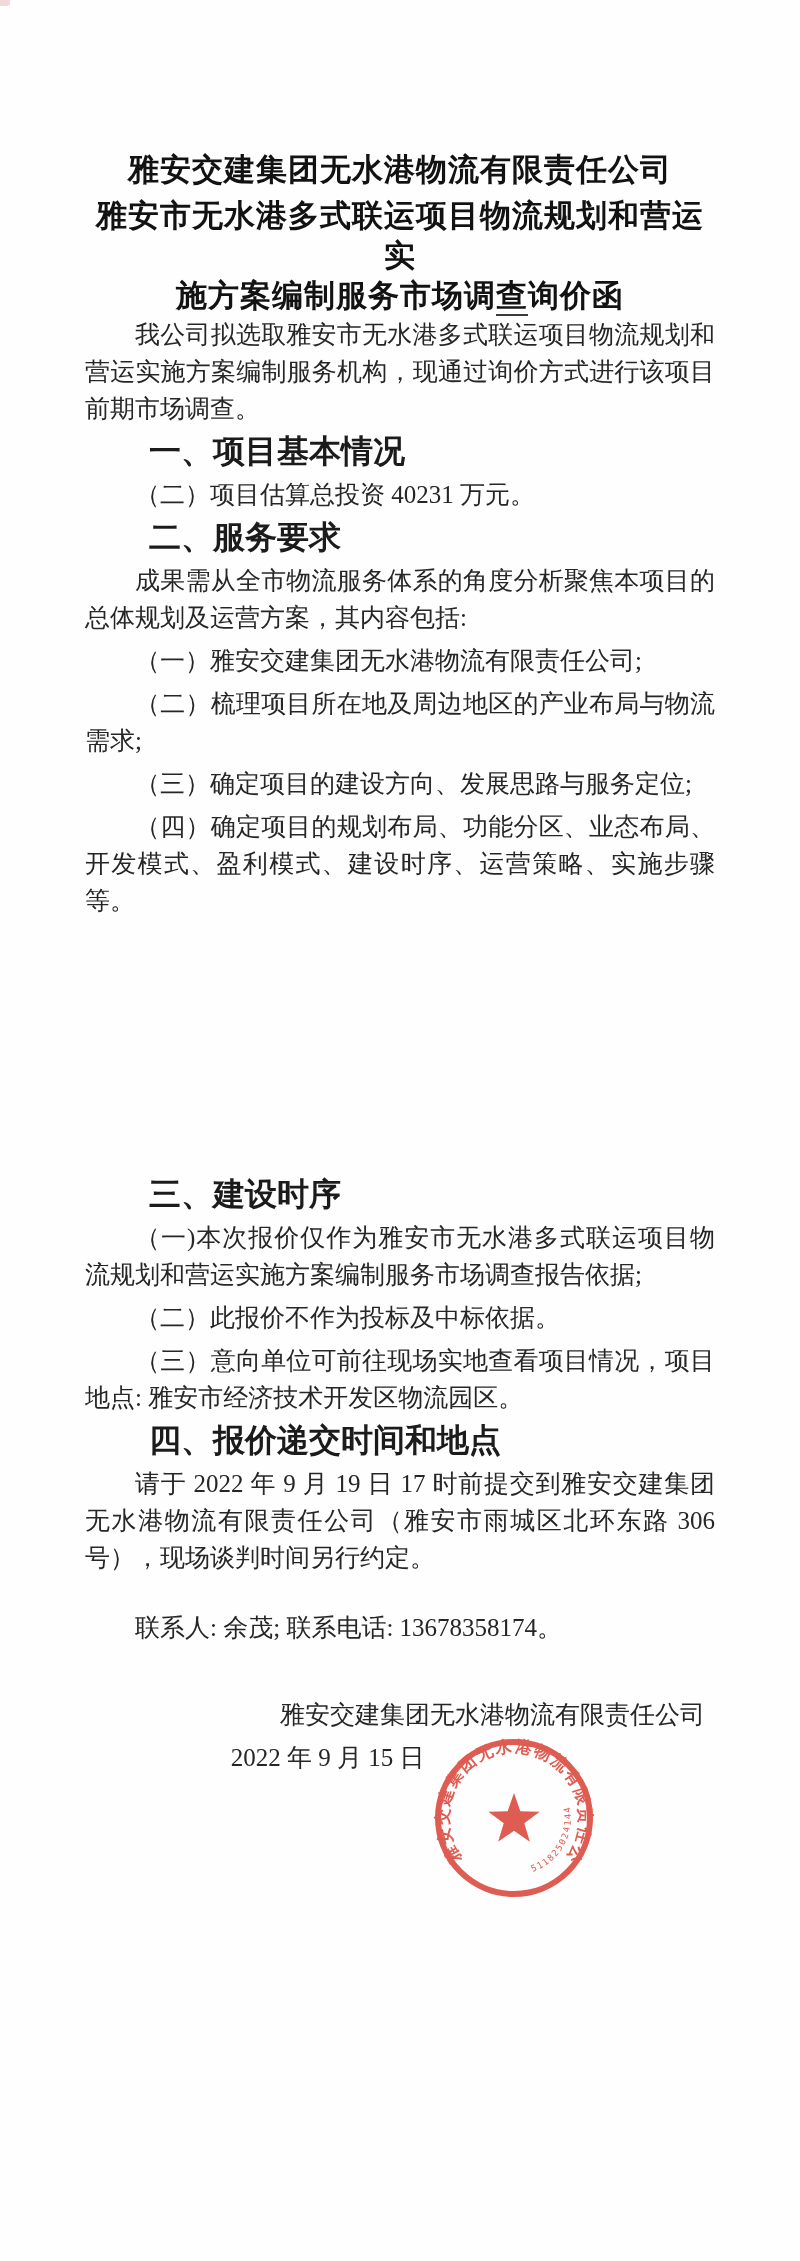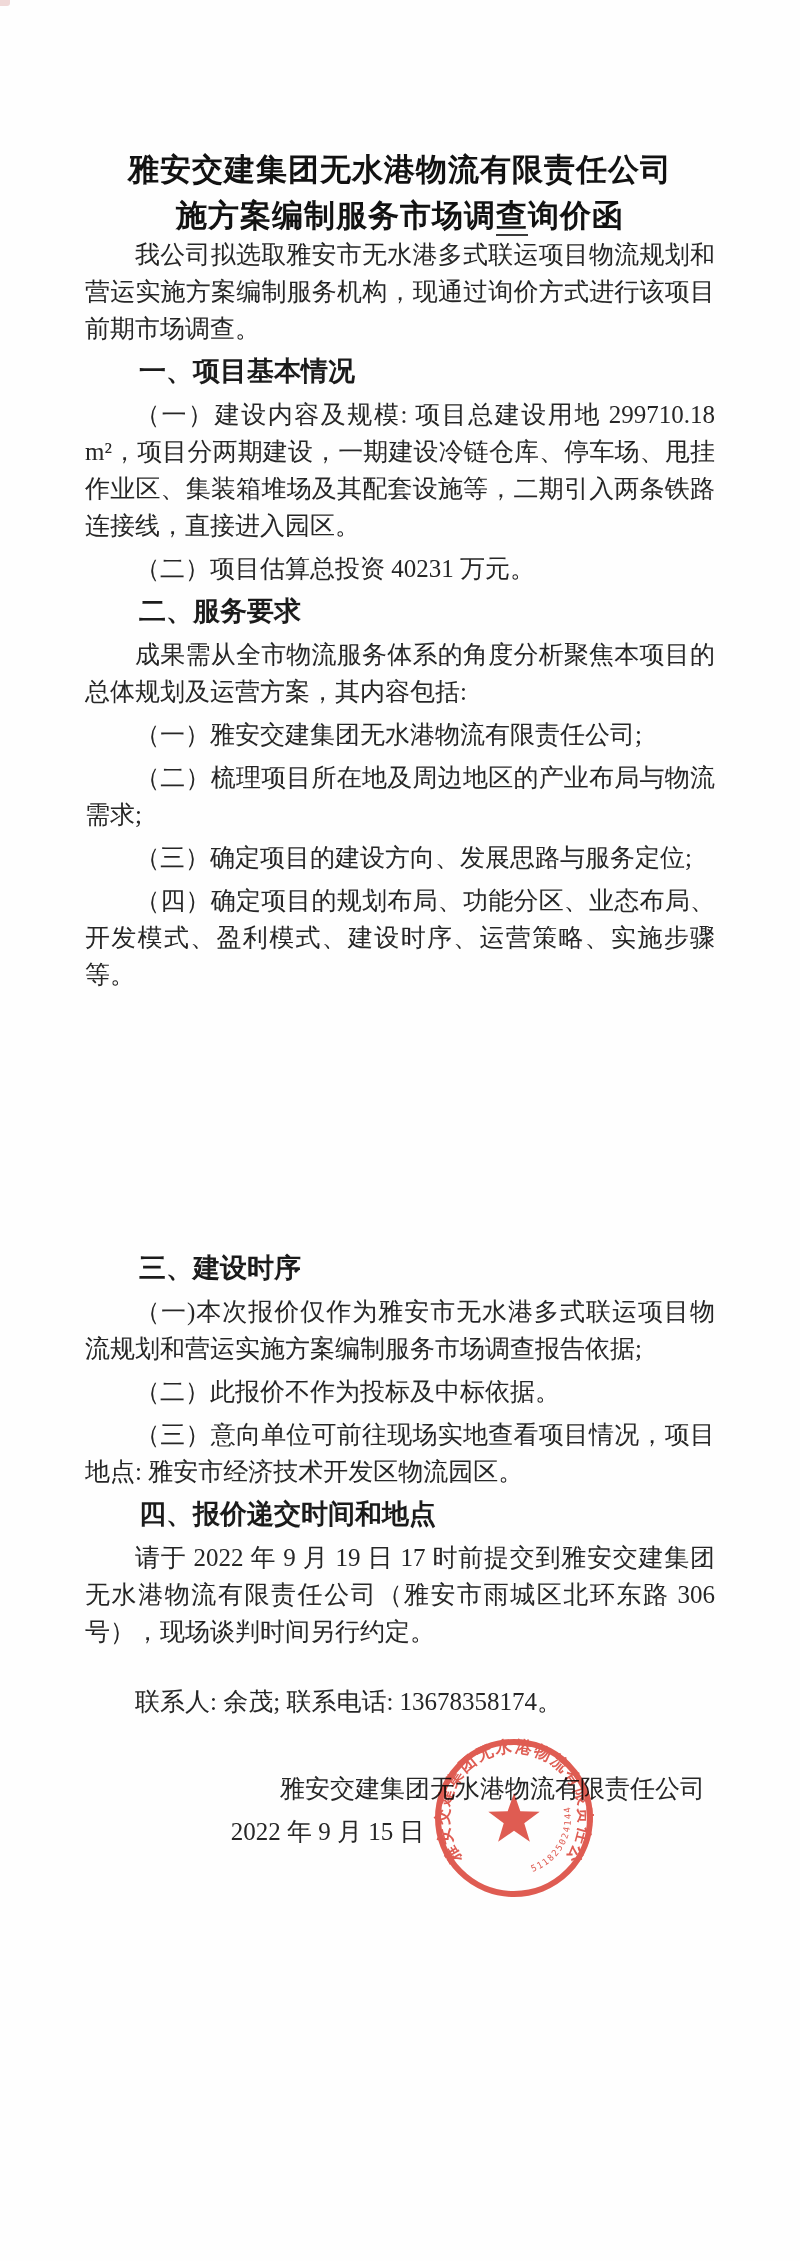--- a/index.html
+++ b/index.html
@@ -26,21 +26,21 @@
     font-size:31px;line-height:40px;letter-spacing:1px;
     text-indent:0;margin:0;
   }
   .title-company{margin-bottom:6px;}
   .u-char{border-bottom:2px solid #3a3a3a;padding-bottom:1px;}
   .body-start{margin-top:46px;}
   .para{margin:0 0 6px 0;text-indent:2em;}
   .heading{
     font-family:"Liberation Sans","DejaVu Sans",sans-serif;
     font-weight:bold;color:#1b1b1b;
-    font-size:27px;line-height:37px;
+    font-size:32px;line-height:37px;
     margin:0 0 6px 0;text-indent:2em;text-align:left;
   }
   .spacer-pagebreak{height:251px;}
   .spacer-contact{height:27px;}
   .spacer-signoff{height:44px;}
   .contact-line{margin:0 0 6px 0;text-indent:2em;}
   .sig-company{margin:0 0 6px 0;text-indent:0;text-align:right;padding-right:10px;}
   .sig-date{margin:0;text-indent:0;text-align:center;padding-right:145px;}
   .stamp{
     position:absolute;left:430px;top:1734px;width:168px;height:168px;
@@ -51,28 +51,28 @@
 <body>
 
 <div class="page">
 
   <div class="corner-smudge"></div>
 
   <div class="content">
 
     <div class="title title-company">雅安交建集团无水港物流有限责任公司</div>
 
+    <div class="title">雅安市无水港多式联运项目物流规划和营运实</div>
 
     <div class="title"><span>施方案编制服务市场调</span><span class="u-char">查</span><span>询价函</span></div>
 
     <p class="para body-start">我公司拟选取雅安市无水港多式联运项目物流规划和营运实施方案编制服务机构，现通过询价方式进行该项目前期市场调查。</p>
 
     <p class="heading">一、项目基本情况</p>
 
-    <p class="para">（一）建设内容及规模: 项目总建设用地 299710.18 m²，项目分两期建设，一期建设冷链仓库、停车场、甩挂作业区、集装箱堆场及其配套设施等，二期引入两条铁路连接线，直接进入园区。</p>
 
     <p class="para">（二）项目估算总投资 40231 万元。</p>
 
     <p class="heading">二、服务要求</p>
 
     <p class="para">成果需从全市物流服务体系的角度分析聚焦本项目的总体规划及运营方案，其内容包括:</p>
 
     <p class="para">（一）雅安交建集团无水港物流有限责任公司;</p>
 
     <p class="para">（二）梳理项目所在地及周边地区的产业布局与物流需求;</p>

